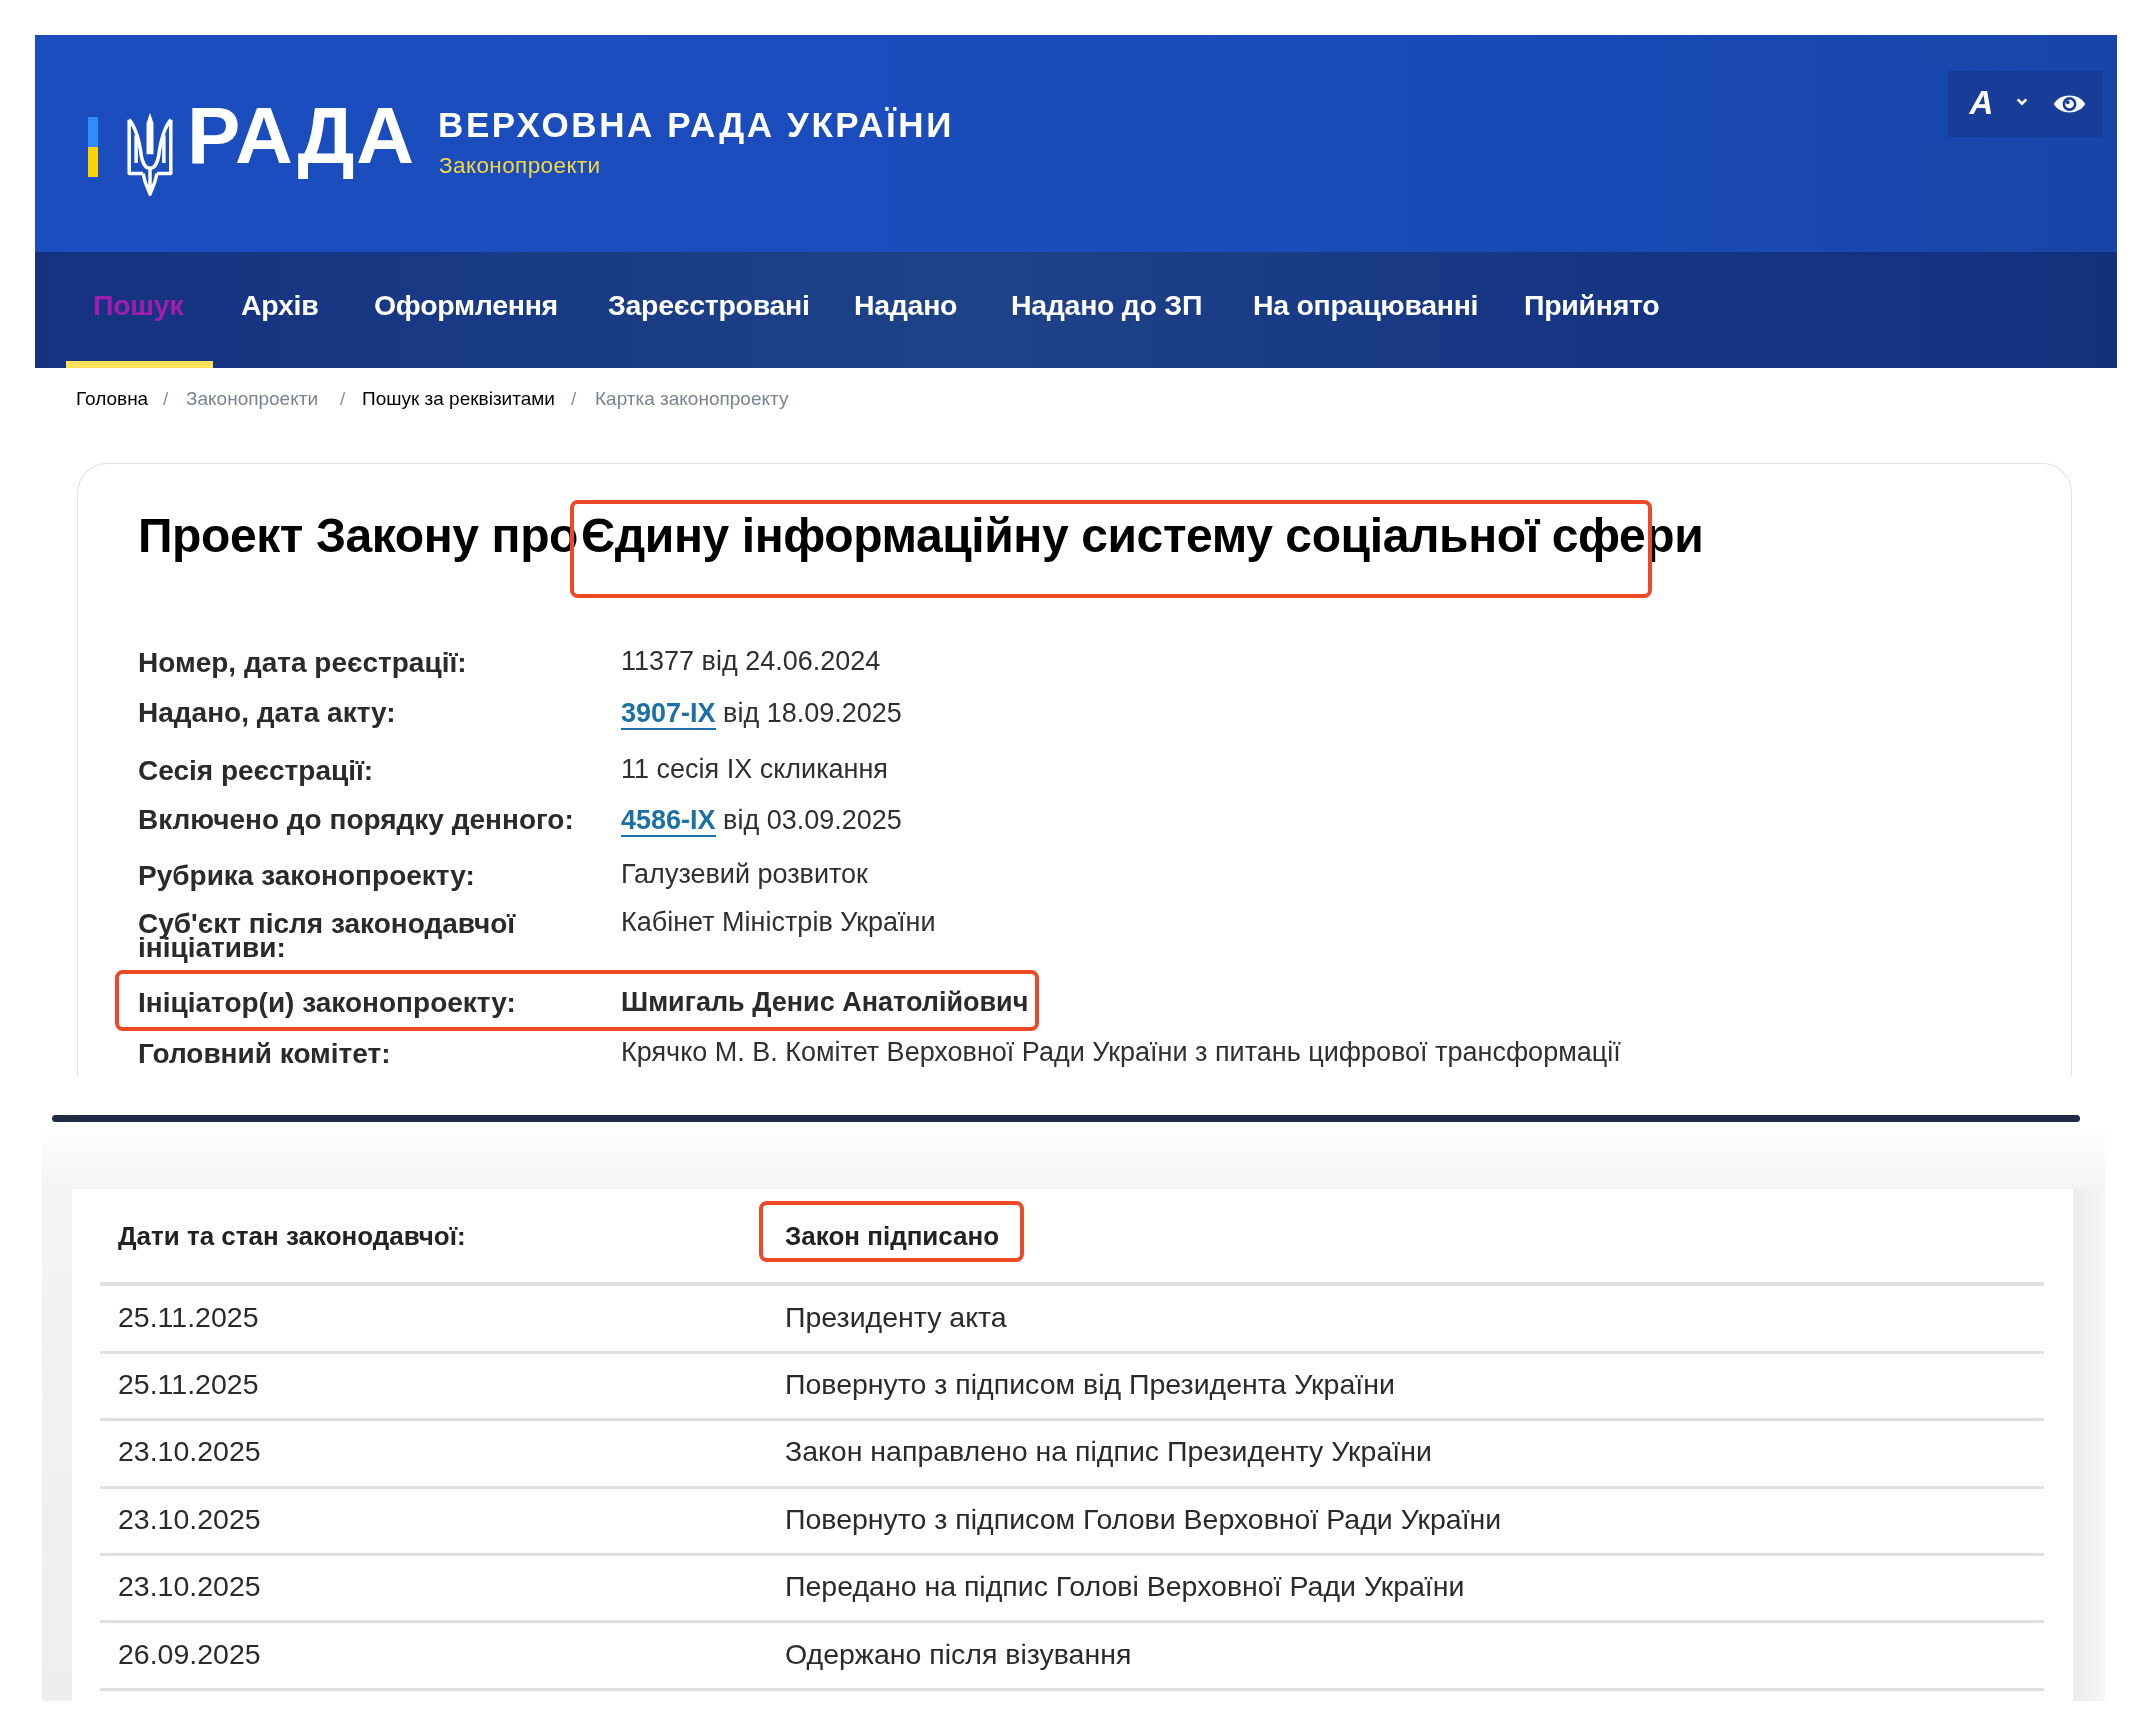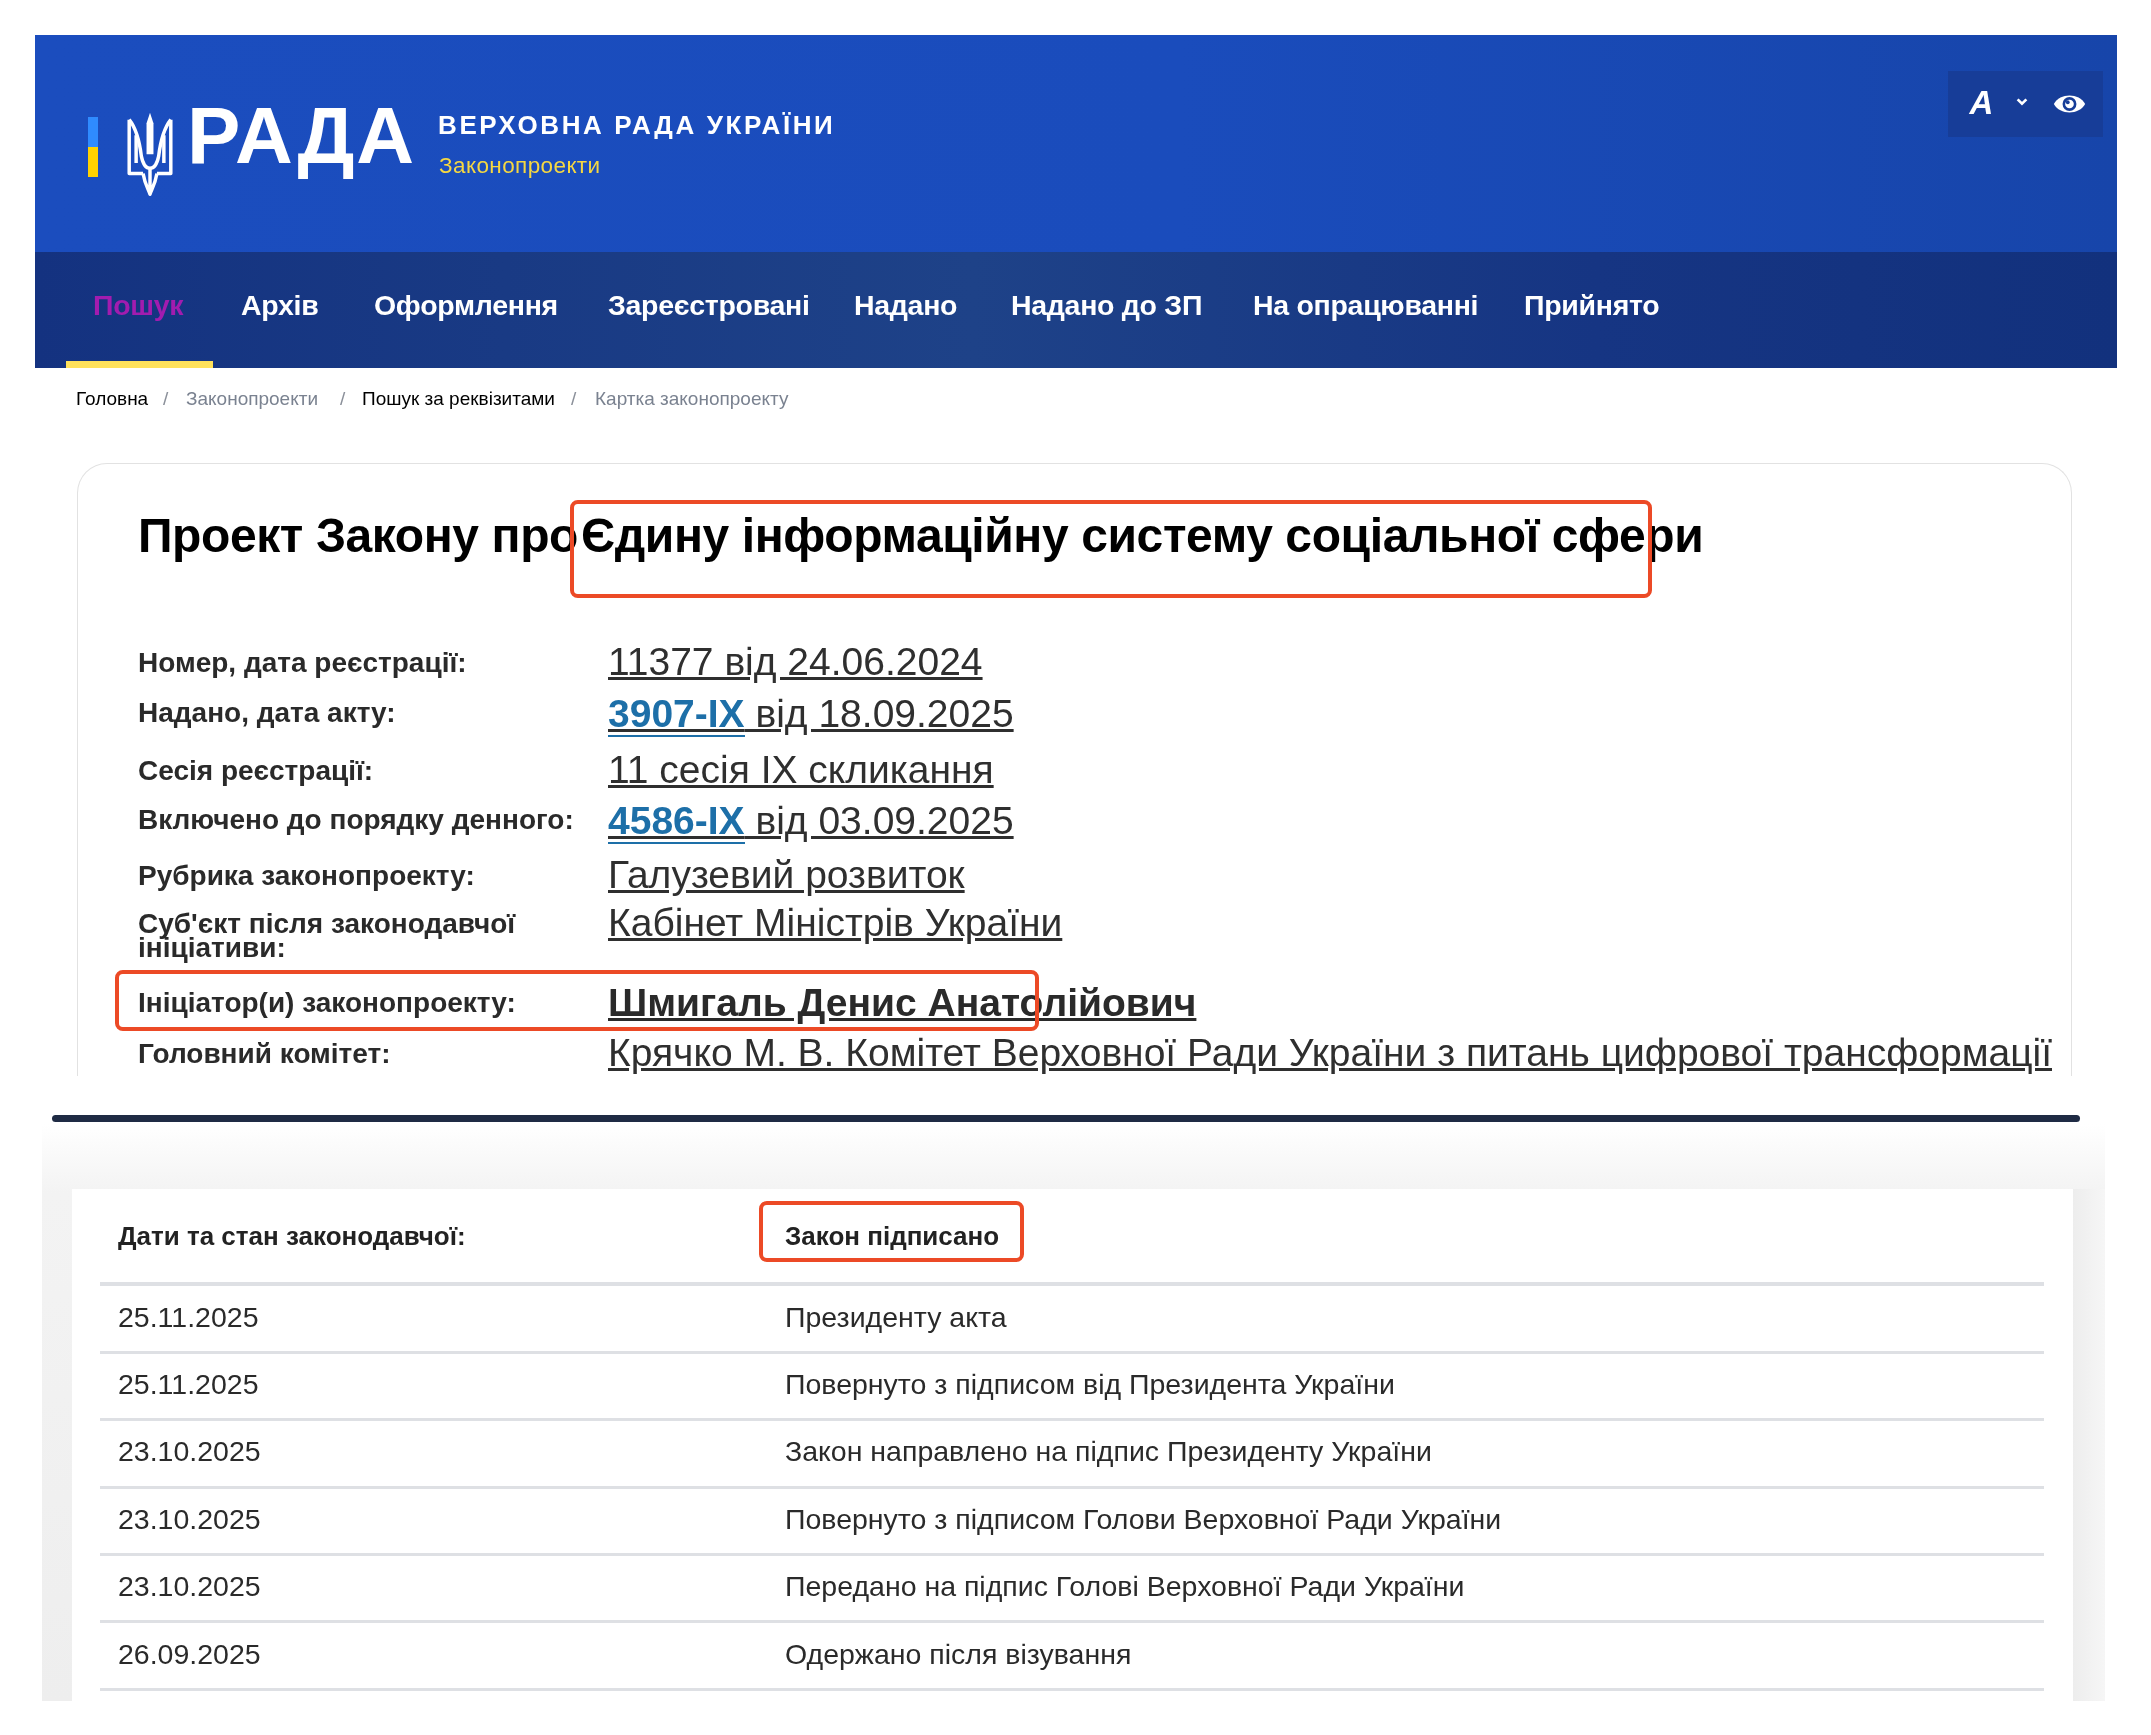--- a/index.html
+++ b/index.html
@@ -11,21 +11,21 @@
 
   
   #header { left:35px; top:35px; width:2082px; height:217px;
     background:linear-gradient(90deg,#1B4DBE 0%,#1A4CBC 55%,#1745AA 100%); }
   #nav { left:35px; top:252px; width:2082px; height:116px;
     background:linear-gradient(90deg,#143280 0%,#1E4288 45%,#163583 75%,#12317D 100%); }
   .flag-blue { left:88px; top:117px; width:10.4px; height:30px; background:#2F8BFF; }
   .flag-yellow { left:88px; top:147px; width:10.4px; height:30px; background:#FFD200; }
   .trident { left:124px; top:111px; width:52px; height:85px; }
   .rada-word { left:187px; top:93px; font-size:80px; font-weight:700; color:#fff; letter-spacing:1.7px; line-height:86px; }
-  .vr-title { left:438px; top:105px; font-size:26px; font-weight:700; color:#fff; letter-spacing:2.6px; line-height:40px; white-space:nowrap; }
+  .vr-title { left:438px; top:105px; font-size:35px; font-weight:700; color:#fff; letter-spacing:2.6px; line-height:40px; white-space:nowrap; }
   .vr-sub { left:439px; top:152px; font-size:22.5px; color:#F5D742; line-height:28px; letter-spacing:0.4px; }
   .tools { left:1948px; top:71px; width:155px; height:66px; background:#173D98; }
   .tools .font-a { position:absolute; left:21.6px; top:14px; font-size:33px; font-style:italic; font-weight:700; color:#fff; line-height:36px; }
   .tools .chev { position:absolute; left:67px; top:24px; width:14px; height:14px; }
   .tools .eye { position:absolute; left:105px; top:19px; width:33px; height:28px; }
 
   .nav-item { top:288px; font-size:28.5px; font-weight:700; color:#fff; line-height:35px; white-space:nowrap; letter-spacing:-0.3px; }
   .nav-item.active { color:#a21caf; }
   .nav-underline { left:66px; top:361px; width:147px; height:7px; background:#FFE15B; }
 
@@ -35,21 +35,21 @@
   .crumb.muted { color:#7a8290; }
   .crumb.sep { color:#8a8f99; }
 
   
   #card { left:77px; top:463px; width:1995px; height:657px; border:1.7px solid #E2E2E2; border-bottom:none;
     border-radius:30px 30px 0 0; background:#fff; box-sizing:border-box; }
   #card-mask { left:52px; top:1076px; width:2075px; height:40px; background:#fff; }
   .title { left:138px; top:508px; font-size:48px; font-weight:700; color:#000; line-height:55px; white-space:nowrap; letter-spacing:-0.4px; }
   .hl-box { border:4.3px solid #EC4A26; border-radius:7.8px; box-sizing:border-box; }
   .lbl { left:138px; font-size:28px; font-weight:700; color:#2a2a2a; line-height:31px; white-space:nowrap; }
-  .val { left:608px; font-size:39px; color:#2f2f2f; line-height:33px; white-space:nowrap;text-decoration:underline; }
+  .val { left:621px; font-size:27px; color:#2f2f2f; line-height:33px; white-space:nowrap; }
   .val a { color:#1D6FA8; font-weight:700; text-decoration:none; border-bottom:2.6px solid #1D6FA8; }
   .val .muted { color:#2f2f2f; }
   .val.bold { font-weight:700; color:#2a2a2a; }
 
   
   .separator { left:52px; top:1115px; width:2028px; height:7px; background:#1F2B44; border-radius:3.5px; }
 
   
   #panel { left:42px; top:1124px; width:2063px; height:577px;
     background:linear-gradient(180deg,#ffffff 0%,#F3F3F3 12%,#EEEEEE 100%); }

